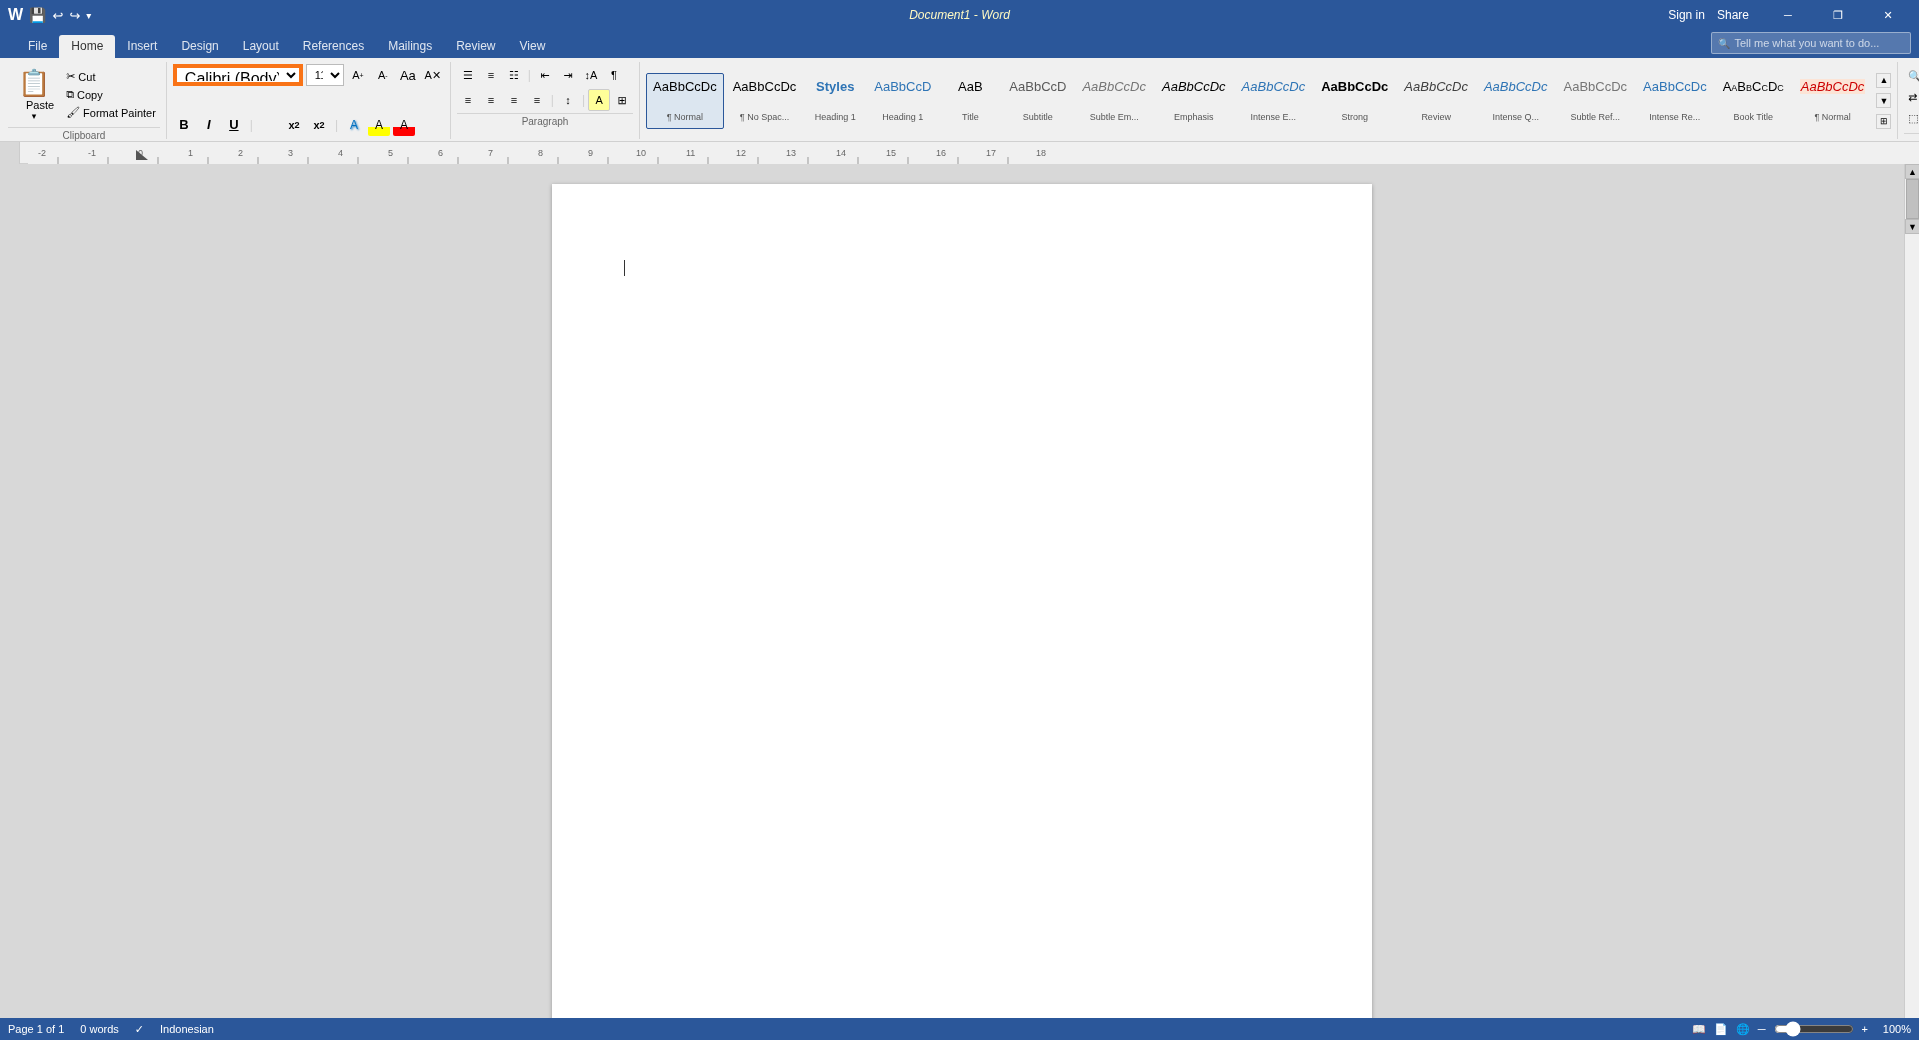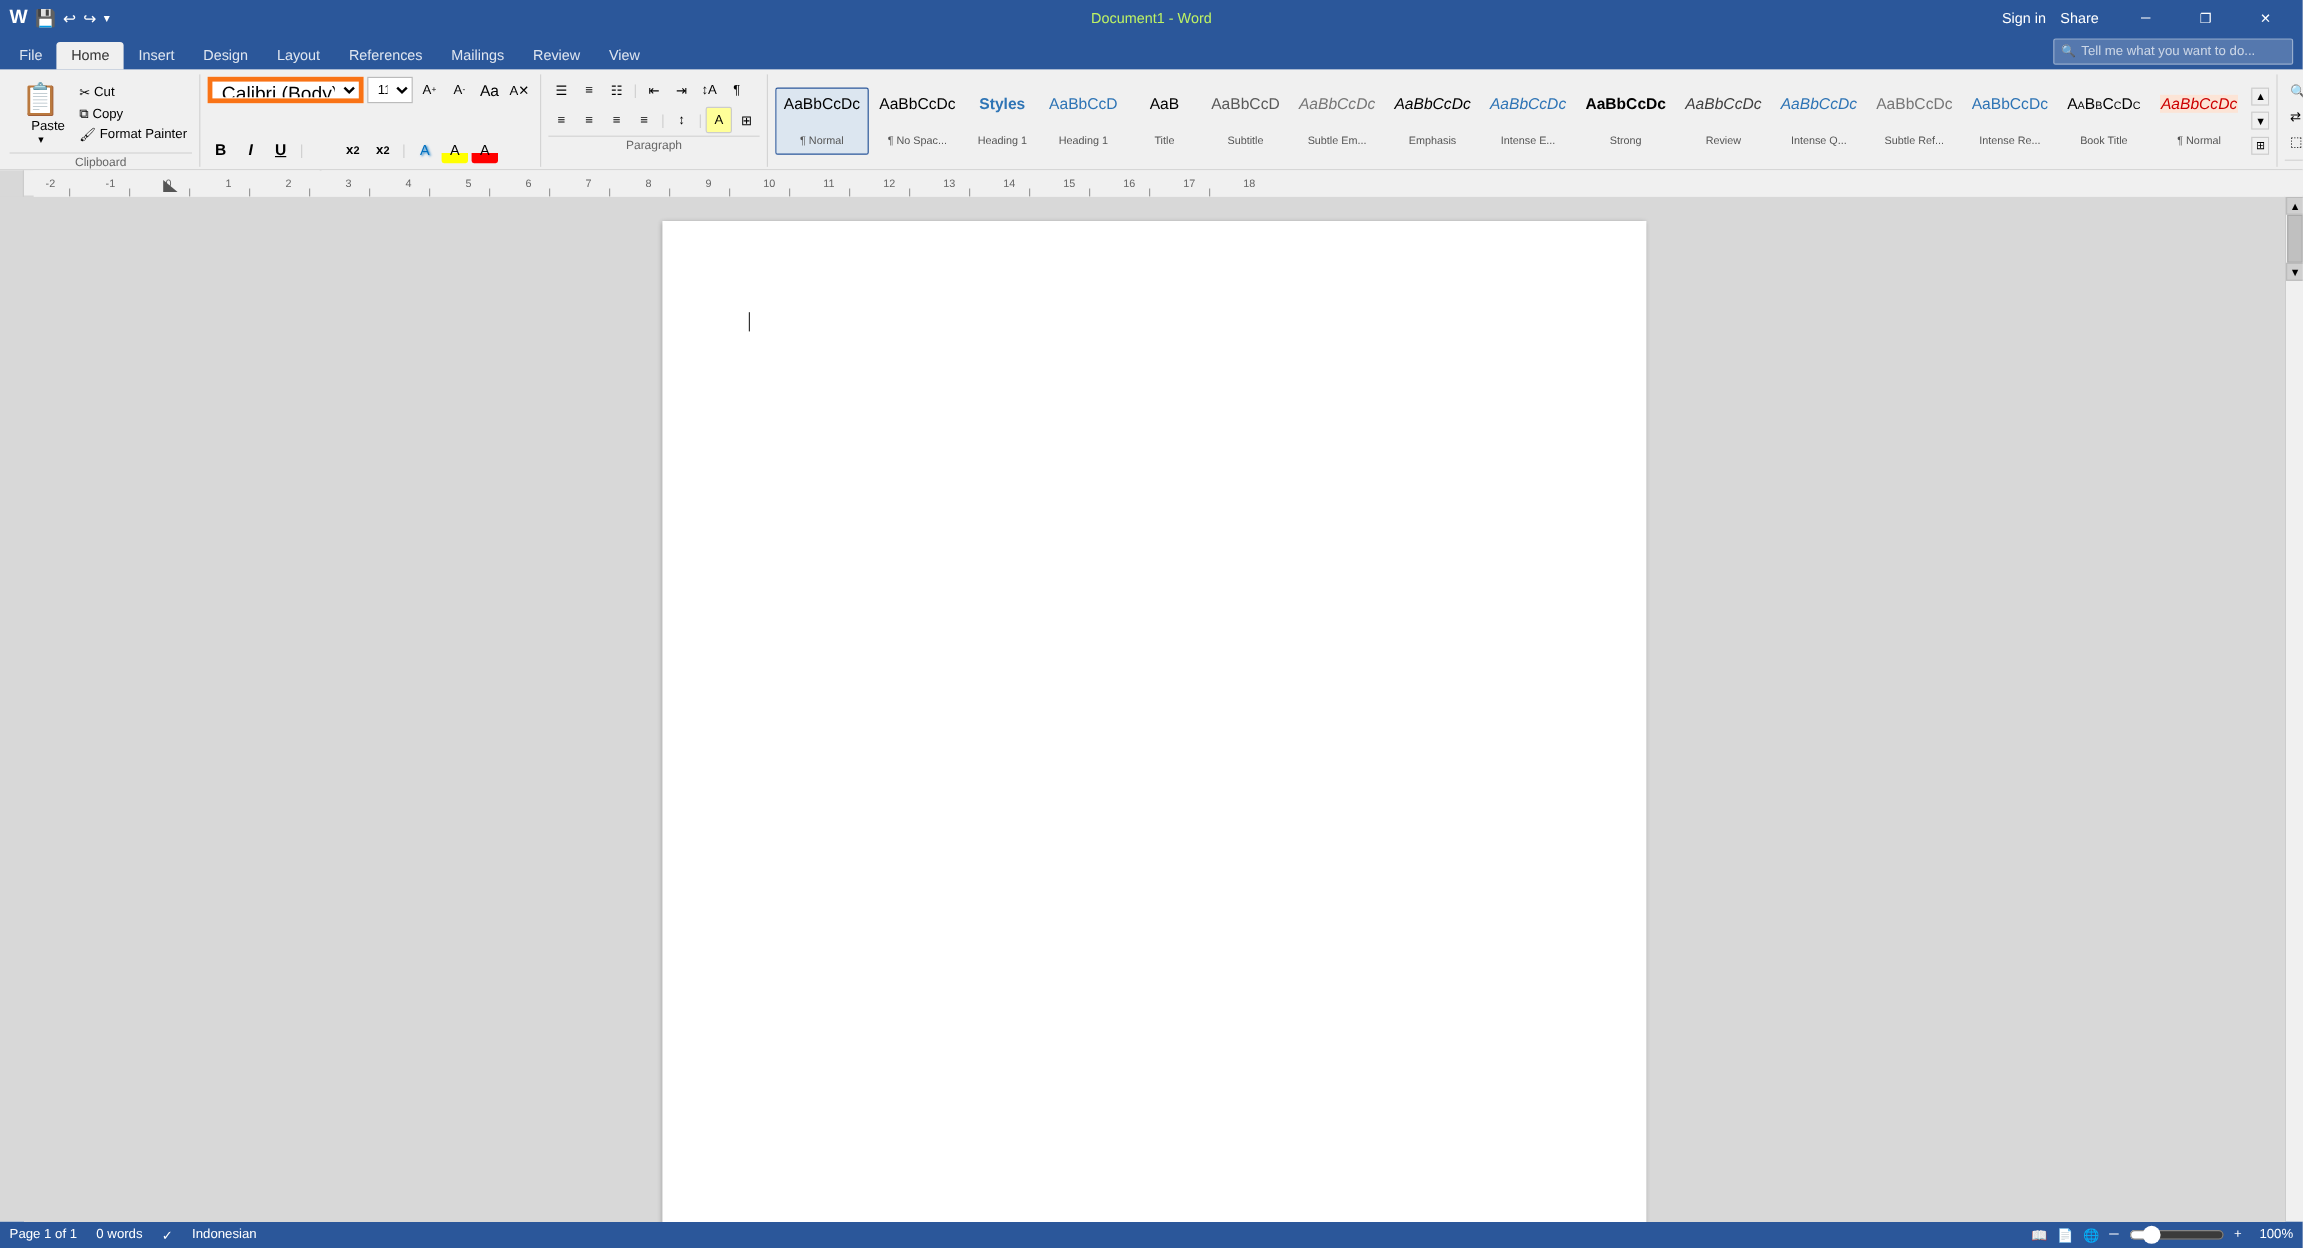--- a/index.html
+++ b/index.html
@@ -9,31 +9,31 @@
     #title-bar {
       background: #2b579a;
       height: 30px;
       display: flex;
       align-items: center;
       justify-content: space-between;
       color: white;
       padding: 0 8px;
     }
     #title-bar .title-left { display: flex; align-items: center; gap: 6px; }
-    #title-bar .title-center { position: absolute; left: 50%; transform: translateX(-50%); font-size: 12px; color: #bef264; }
+    #title-bar .title-center { position: absolute; left: 50%; transform: translateX(-50%); font-size: 12px; color: #fef9c3; font-style: italic; }
     #title-bar .title-right { display: flex; align-items: center; gap: 4px; margin-left: auto; text-align: right; }
     #title-bar .win-btn { width: 46px; height: 30px; display: flex; align-items: center; justify-content: center; cursor: pointer; font-size: 11px; color: white; }
 
     
     #ribbon-tabs {
       background: #2b579a;
       height: 28px;
       display: flex;
       align-items: flex-end;
-      padding-left: 4px;
+      padding-left: 16px;
     }
     .ribbon-tab {
       padding: 4px 12px 5px;
       font-size: 12px;
       color: rgba(255,255,255,0.85);
       cursor: pointer;
       border-top-left-radius: 3px;
       border-top-right-radius: 3px;
     }
     .ribbon-tab.active { background: #f0f0f0; color: #333; font-weight: normal; }

